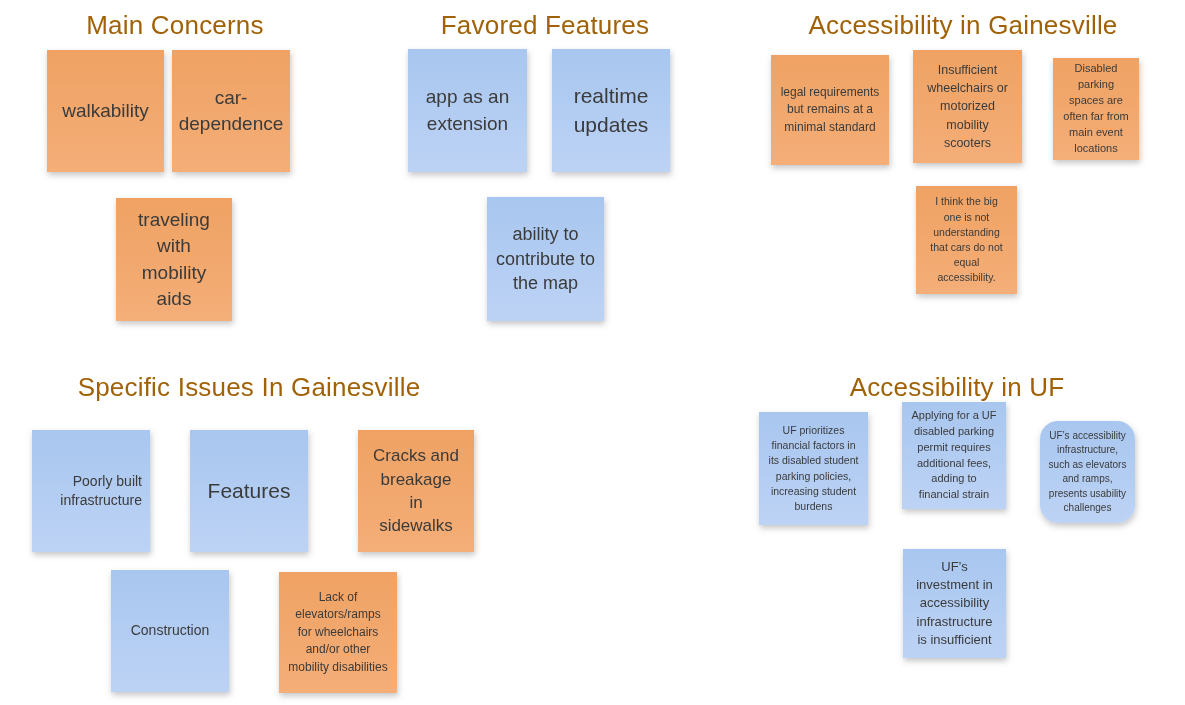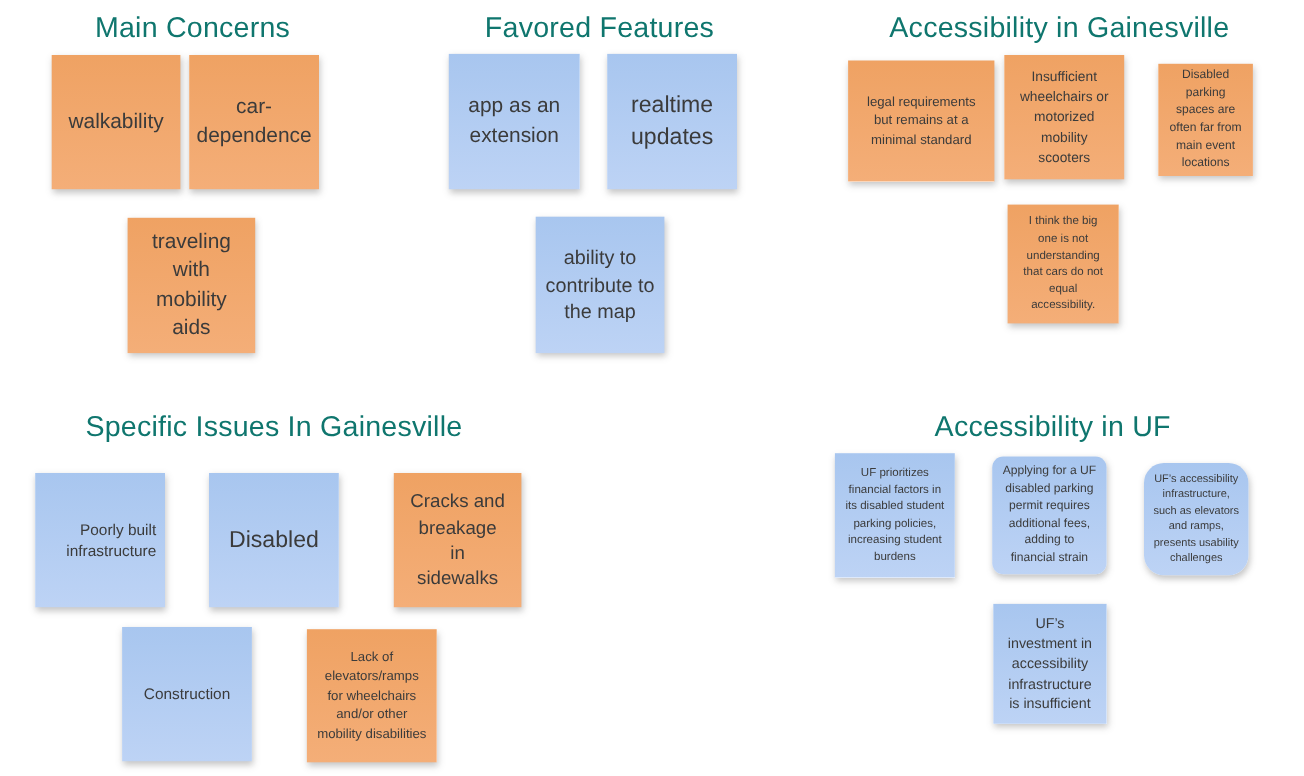--- a/index.html
+++ b/index.html
@@ -12,21 +12,21 @@
   .canvas {
     position: absolute; left: 0; top: 0;
     width: 1185px; height: 705px;
     background: #ffffff;
   }
   .group { display: contents; }
   .group-title {
     position: absolute;
     font-size: 26px;
     font-weight: 400;
-    color: #0f766e;
+    color: #a16207;
     text-align: center;
     white-space: nowrap;
     letter-spacing: 0.2px;
   }
   .note {
     position: absolute;
     display: flex;
     align-items: center;
     justify-content: center;
     text-align: center;
@@ -56,38 +56,38 @@
   <div class="group">
     <div class="group-title" style="left:430px; top:10px; width:230px;">Favored Features</div>
     <div class="note blue" style="left:408px; top:49px; width:119px; height:123px; font-size:19px;">app as an extension</div>
     <div class="note blue" style="left:552px; top:49px; width:118px; height:123px; font-size:21px;">realtime updates</div>
     <div class="note blue" style="left:487px; top:197px; width:117px; height:124px; font-size:18px;">ability to contribute to the map</div>
   </div>
 
   
   <div class="group">
     <div class="group-title" style="left:793px; top:10px; width:340px;">Accessibility in Gainesville</div>
-    <div class="note orange" style="left:771px; top:55px; width:133px; height:110px; font-size:12px; line-height:1.45;">legal requirements but remains at a minimal standard</div>
+    <div class="note orange" style="left:771px; top:55px; width:118px; height:110px; font-size:12px; line-height:1.45;">legal requirements but remains at a minimal standard</div>
     <div class="note orange" style="left:913px; top:50px; width:109px; height:113px; font-size:12.5px; line-height:1.45;">Insufficient wheelchairs or motorized mobility scooters</div>
     <div class="note orange" style="left:1053px; top:58px; width:86px; height:102px; font-size:11px; line-height:1.45; padding:9px;">Disabled parking spaces are often far from main event locations</div>
     <div class="note orange" style="left:916px; top:186px; width:101px; height:108px; font-size:10.5px; line-height:1.45; padding:10px;">I think the big one is not understanding that cars do not equal accessibility.</div>
   </div>
 
   
   <div class="group">
     <div class="group-title" style="left:64px; top:372px; width:370px;">Specific Issues In Gainesville</div>
     <div class="note blue" style="left:32px; top:430px; width:118px; height:122px; font-size:14px;text-align:right;">Poorly built infrastructure</div>
-    <div class="note blue" style="left:190px; top:430px; width:118px; height:122px; font-size:21px;">Disabled</div>
+    <div class="note blue" style="left:190px; top:430px; width:118px; height:122px; font-size:21px;">Features</div>
     <div class="note orange" style="left:358px; top:430px; width:116px; height:122px; font-size:17px; padding:8px 14px;">Cracks and breakage in sidewalks</div>
     <div class="note blue" style="left:111px; top:570px; width:118px; height:122px; font-size:14px;">Construction</div>
     <div class="note orange" style="left:279px; top:572px; width:118px; height:121px; font-size:12px; line-height:1.45;">Lack of elevators/ramps for wheelchairs and/or other mobility disabilities</div>
   </div>
 
   
   <div class="group">
     <div class="group-title" style="left:837px; top:372px; width:240px;">Accessibility in UF</div>
     <div class="note blue" style="left:759px; top:412px; width:109px; height:113px; font-size:10.5px; line-height:1.45;">UF prioritizes financial factors in its disabled student parking policies, increasing student burdens</div>
-    <div class="note blue" style="left:902px; top:415px; width:104px; height:107px; font-size:11px; line-height:1.45;border-radius:10px;">Applying for a UF disabled parking permit requires additional fees, adding to financial strain</div>
+    <div class="note blue" style="left:902px; top:402px; width:104px; height:107px; font-size:11px; line-height:1.45;">Applying for a UF disabled parking permit requires additional fees, adding to financial strain</div>
     <div class="note blue" style="left:1040px; top:421px; width:95px; height:102px; font-size:10px; line-height:1.45; padding:7px;border-radius:18px;">UF’s accessibility infrastructure, such as elevators and ramps, presents usability challenges</div>
     <div class="note blue" style="left:903px; top:549px; width:103px; height:109px; font-size:13px; line-height:1.4; padding:8px 10px;">UF’s investment in accessibility infrastructure is insufficient</div>
   </div>
 
 </div>
 
 </body></html>

